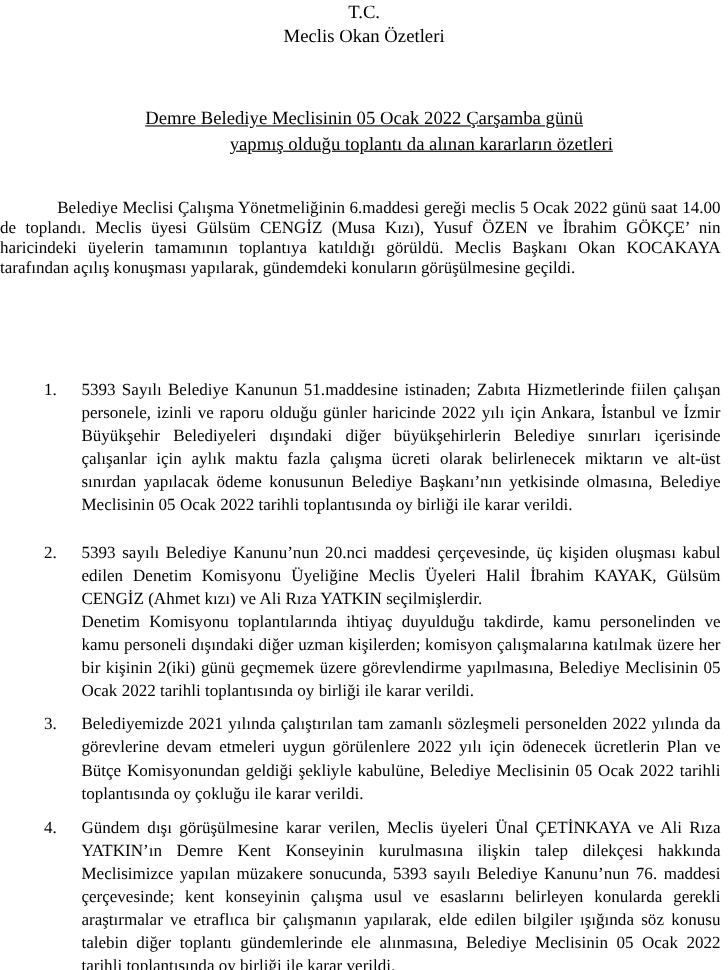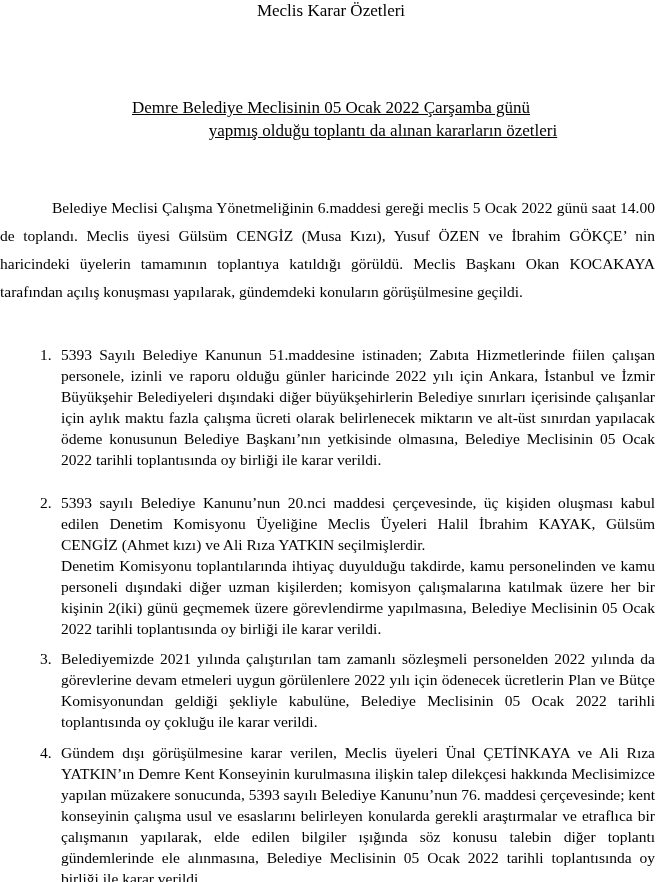--- a/index.html
+++ b/index.html
@@ -12,36 +12,37 @@
   .header { text-align: center; position: absolute; left: 0; width: 662px; top: 0; }
   .header div { line-height: 22px; font-size: 17px; }
   .title-block {
     position: absolute; top: 96px; left: 0; width: 662px; text-align: center;
     font-size: 17px; line-height: 23px;
   }
   .title-block .t1 { }
   .title-block .t2 { padding-left: 104px; }
   .title-block span { text-decoration: underline; }
   .intro {
-    position: absolute; top: 194px; left: 0; width: 655px;
-    text-align: justify; line-height: 28px; text-indent: 52px;
+    position: absolute; top: 181px; left: 0; width: 655px;
+    text-align: justify; line-height: 18px; text-indent: 52px;
   }
   .items { position: absolute; left: 0; width: 662px; }
   .item { position: absolute; left: 40px; width: 615px; line-height: 21px; }
   .item .num { position: absolute; left: 0; top: 0; }
-  .item .body { margin-left: 21px; text-align: justify; }
+  .item .body { margin-left: 34px; text-align: justify; }
   .item p { margin: 0; text-align: justify; }
 </style>
 </head>
 <body>
 
 <div class="page">
 
   <div class="header">
-    <div>Meclis Karar Özetleri</div>
+    <div>T.C.</div>
+    <div>Meclis Okan Özetleri</div>
   </div>
 
   <div class="title-block">
     <div class="t1"><span>Demre Belediye Meclisinin 05 Ocak 2022 Çarşamba günü</span></div>
     <div class="t2"><span>yapmış olduğu toplantı da alınan kararların özetleri</span></div>
   </div>
 
   <div class="intro">Belediye Meclisi Çalışma Yönetmeliğinin 6.maddesi gereği meclis 5 Ocak 2022 günü saat 14.00 de toplandı. Meclis üyesi Gülsüm CENGİZ (Musa Kızı), Yusuf ÖZEN ve İbrahim GÖKÇE’ nin haricindeki üyelerin tamamının toplantıya katıldığı görüldü. Meclis Başkanı Okan KOCAKAYA tarafından açılış konuşması yapılarak, gündemdeki konuların görüşülmesine geçildi.</div>
 
   <div class="items">

